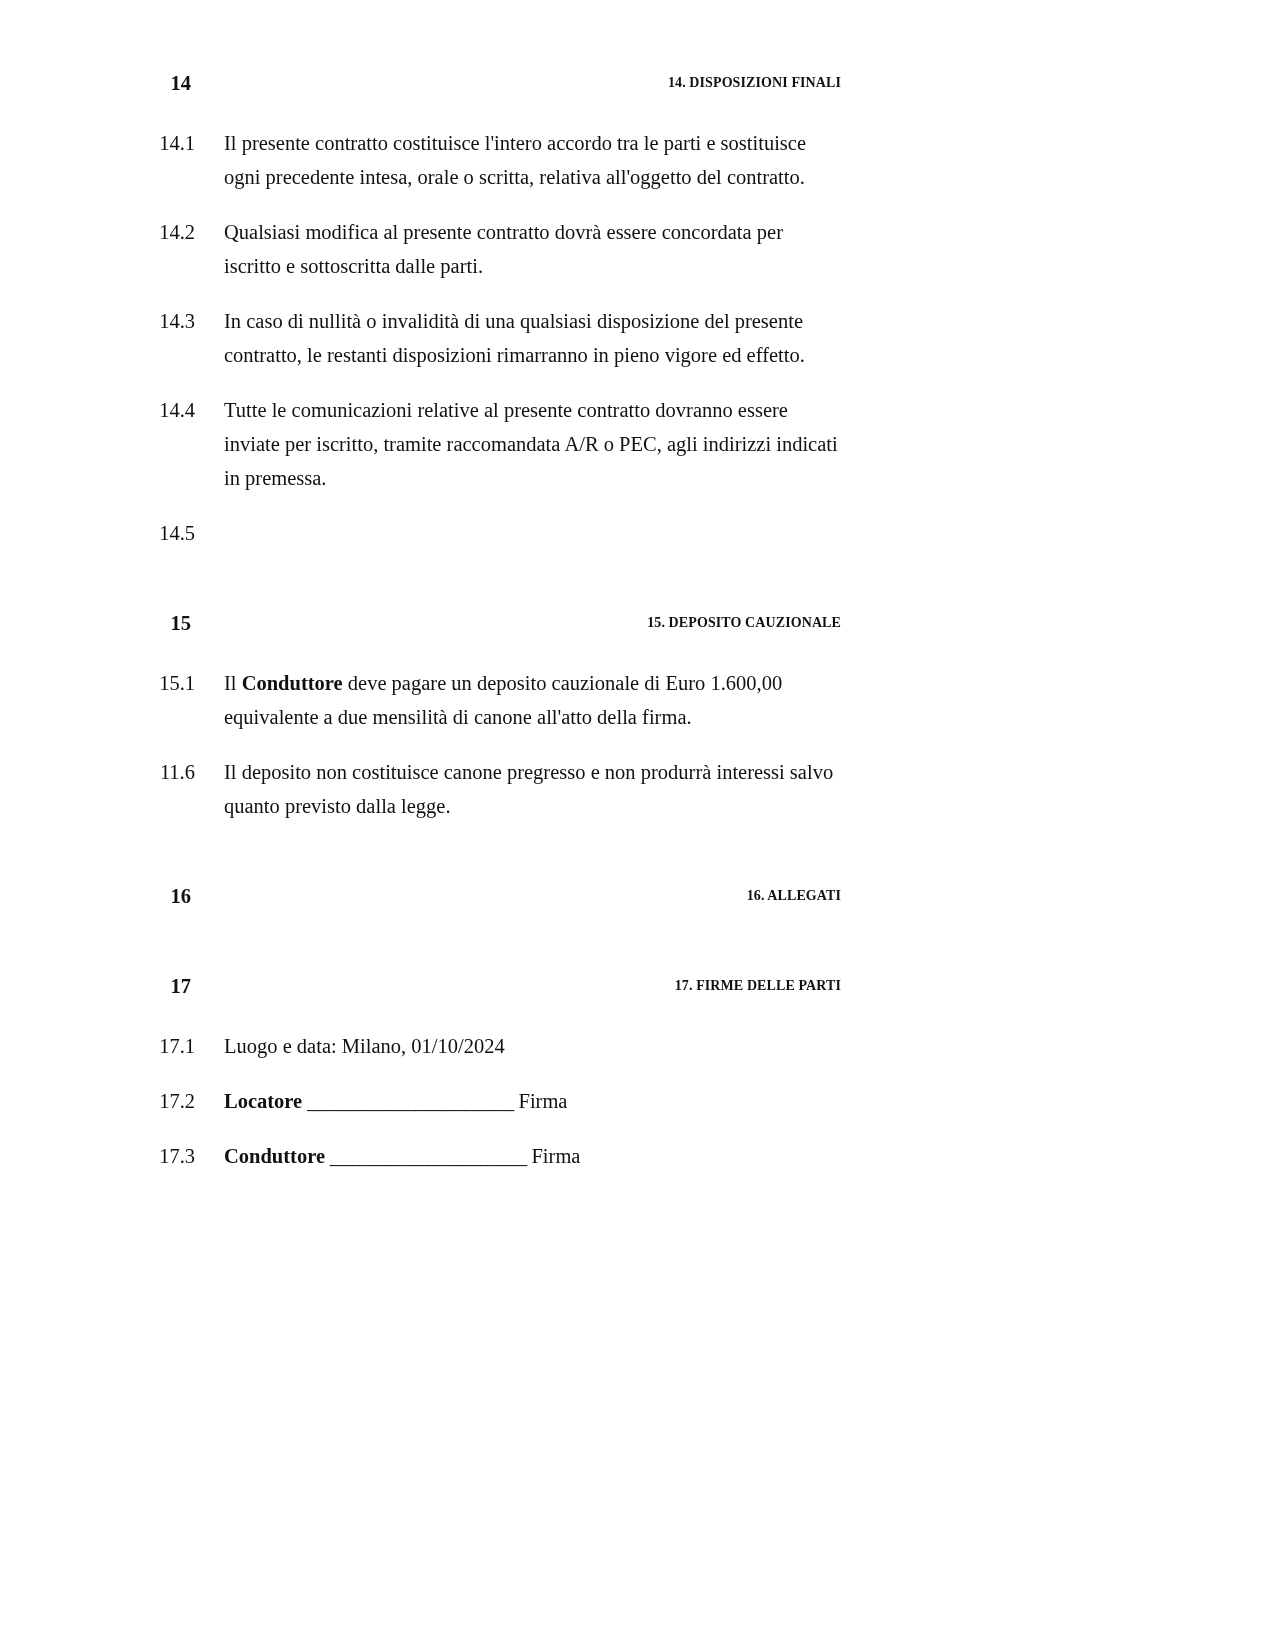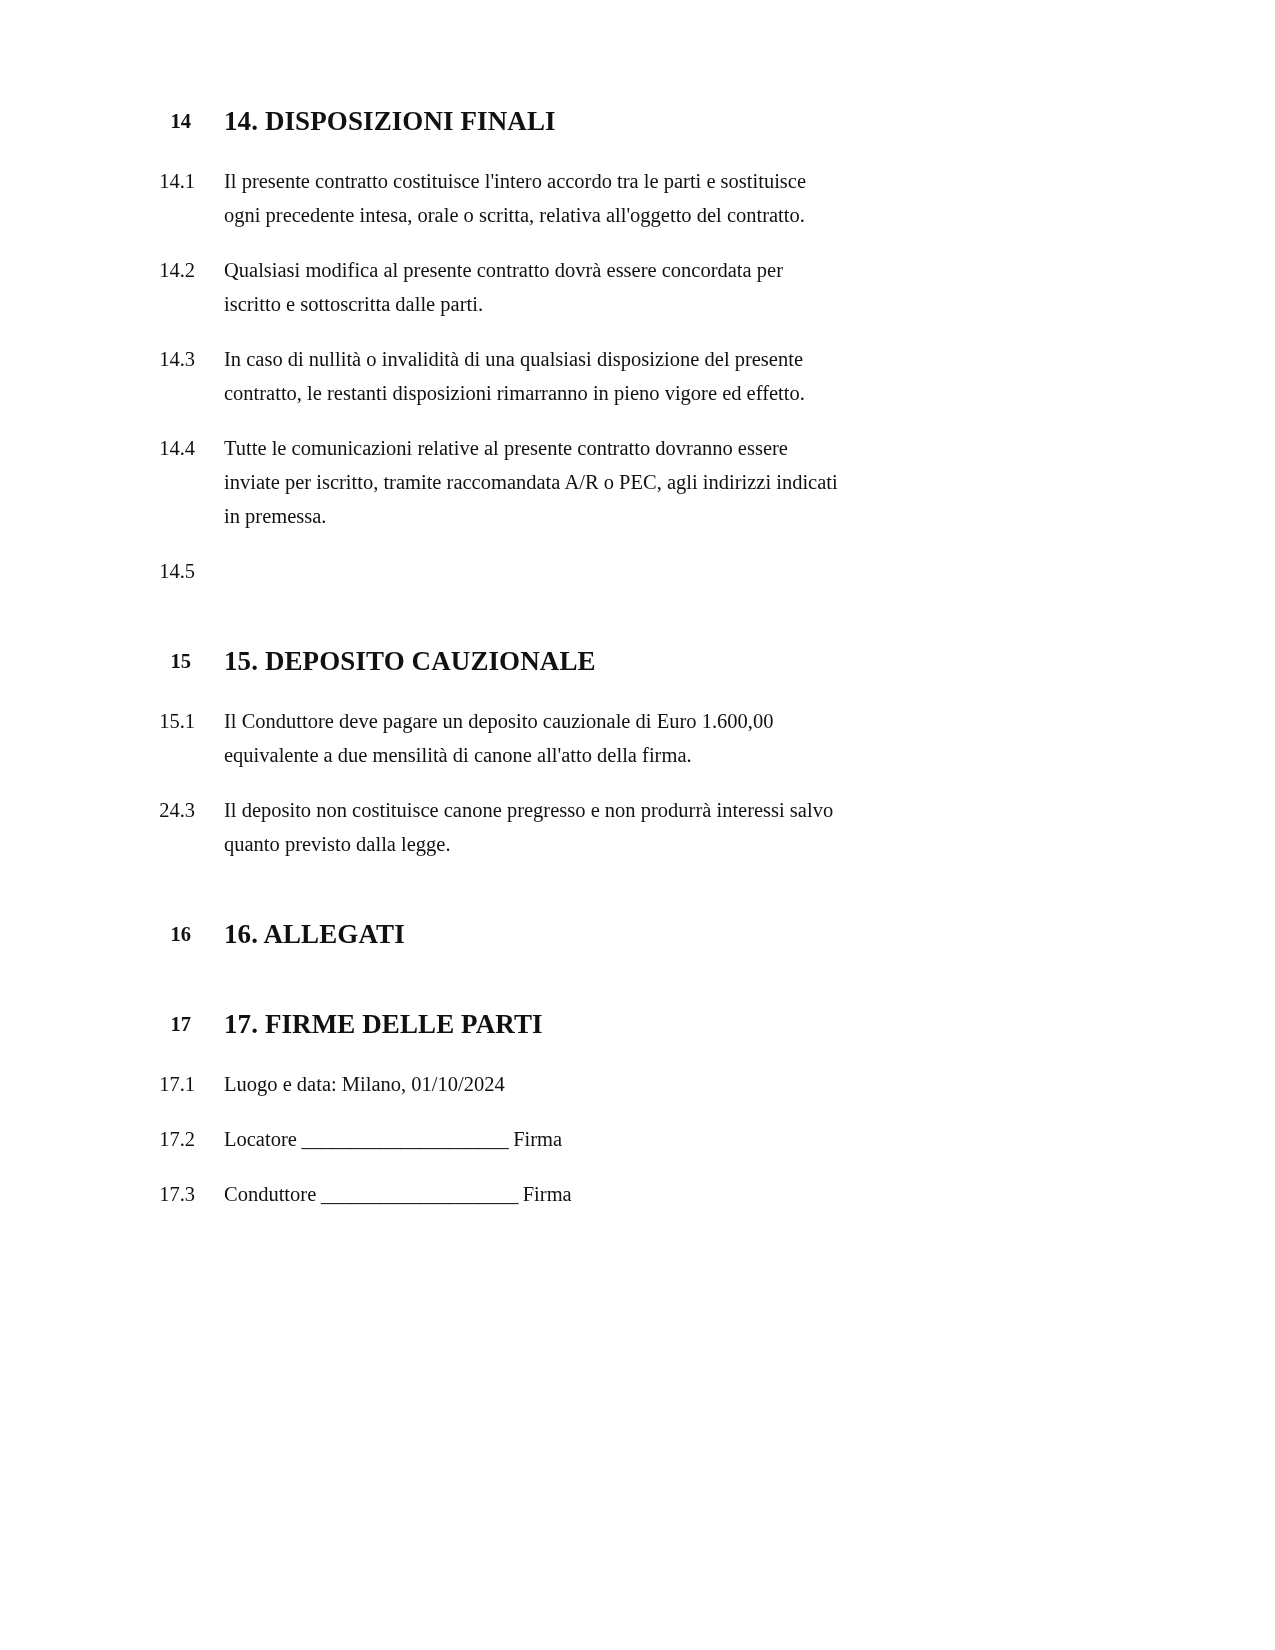--- a/index.html
+++ b/index.html
@@ -13,21 +13,21 @@
     font-family: "Liberation Serif", "DejaVu Serif", serif;
     color: #111111;
     -webkit-font-smoothing: antialiased;
   }
 
   .page {
     position: relative;
     width: 1046px;
     height: 1650px;
     box-sizing: border-box;
-    padding: 104px 205px 0 133px;
+    padding: 66px 205px 0 133px;
     background: #ffffff;
     overflow: hidden;
   }
 
   
   .row {
     display: flex;
     align-items: flex-start;
     width: 100%;
   }
@@ -58,41 +58,42 @@
   }
   .heading .num {
     font-weight: bold;
     font-size: 20.5px;
     flex-basis: 58px;
     width: 58px;
     padding-right: 4px;
   }
   .heading .body {
     font-weight: bold;
-    font-size: 27px;
+    font-size: 14px;
     letter-spacing: 0.1px;
+    text-align: right;
   }
 
   
   .clause {
     margin-bottom: 21px;
   }
   .clause:last-child {
     margin-bottom: 0;
   }
 
   .group {
     margin-bottom: 56px;
   }
   .group:last-child {
     margin-bottom: 0;
   }
 
   b, strong {
-    font-weight: normal;
+    font-weight: bold;
   }
 
   .sig-line {
     letter-spacing: -0.4px;
   }
 
   
   .w-a .body { max-width: 838px; }
   .w-b .body { max-width: 856px; }
   .w-c .body { max-width: 848px; }
@@ -149,21 +150,21 @@
       <div class="body">15. DEPOSITO CAUZIONALE</div>
     </div>
 
     <div class="row clause w-f">
       <div class="num">15.1</div>
       <div class="body"><span>Il </span><b>Conduttore</b><span> deve pagare un deposito cauzionale di Euro 1.600,00 equivalente a due mensilità di canone all'atto della firma.</span></div>
     </div>
 
 
     <div class="row clause w-h">
-      <div class="num">24.3</div>
+      <div class="num">11.6</div>
       <div class="body">Il deposito non costituisce canone pregresso e non produrrà interessi salvo quanto previsto dalla legge.</div>
     </div>
 
   </div>
 
   <div class="group">
 
     <div class="row heading">
       <div class="num">16</div>
       <div class="body">16. ALLEGATI</div>

